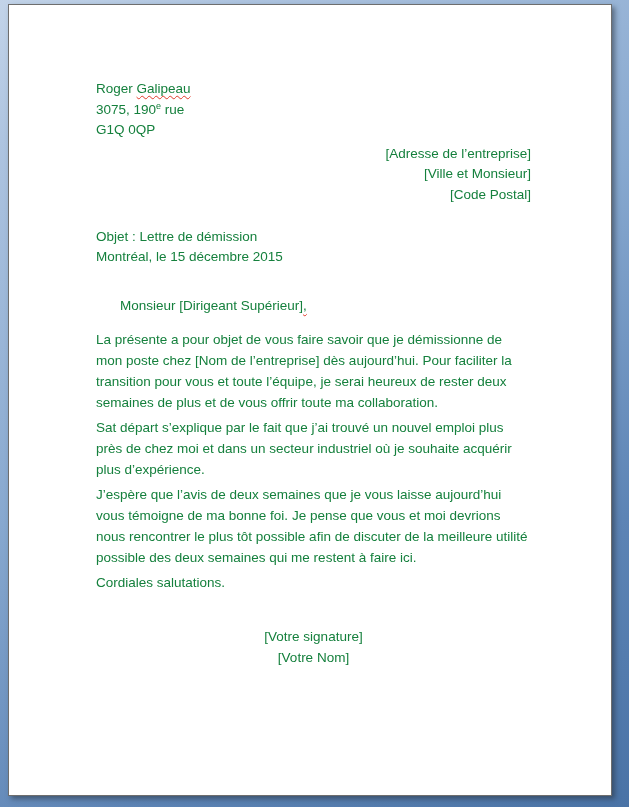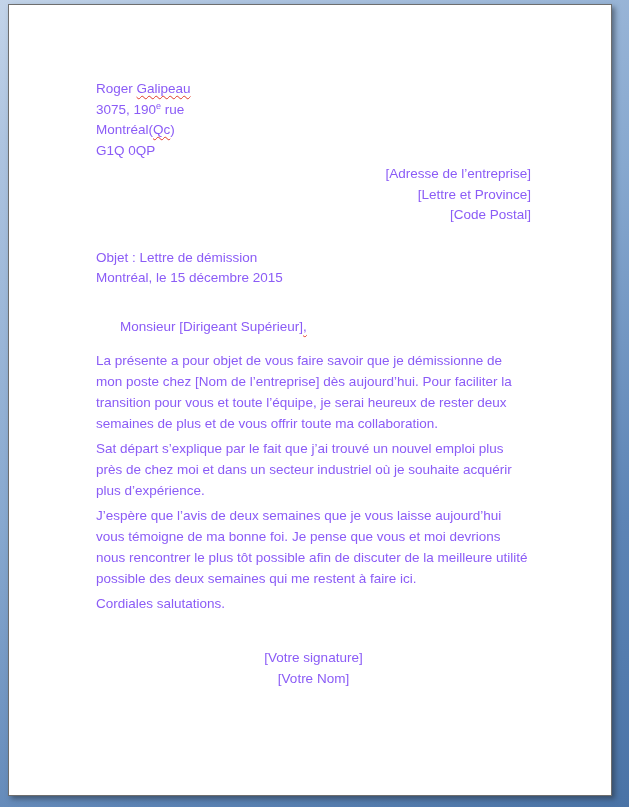--- a/index.html
+++ b/index.html
@@ -15,21 +15,21 @@
   .page {
     position: absolute;
     left: 8px; top: 4px;
     width: 604px; height: 792px;
     background: #ffffff;
     border: 1px solid #6e6e6e;
     box-shadow: 3px 3px 5px rgba(40, 50, 60, 0.55);
   }
   .content {
     padding: 74px 80px 0 87px;
-    color: #8b5cf6;
+    color: #15803d;
     font-size: 13.5px;
     line-height: 21px;
   }
   .sender { line-height: 20.5px; }
   .recipient { margin-top: 3px; text-align: right; line-height: 20.5px; }
   .subject-row { margin-top: 22px; line-height: 20px; }
   .date-row { text-align: left; line-height: 20px; }
   .salutation { margin-top: 28px; margin-bottom: 13px; margin-left: 24px; }
   .body-para { margin-bottom: 4px; }
   .closing { margin-top: 0; }
@@ -50,27 +50,26 @@
 </style>
 </head>
 <body>
 
 <div class="page">
   <div class="content">
 
     <div class="sender">
       <div><span>Roger </span><span class="squiggle">Galipeau</span></div>
       <div><span>3075, 190</span><span class="sup">e</span><span> rue</span></div>
-      <div><span>Montréal(</span><span class="squiggle">Qc</span><span>)</span></div>
       <div>G1Q 0QP</div>
     </div>
 
     <div class="recipient">
       <div>[Adresse de l’entreprise]</div>
-      <div>[Lettre et Province]</div>
+      <div>[Ville et Monsieur]</div>
       <div>[Code Postal]</div>
     </div>
 
     <div class="subject-row">Objet : Lettre de démission</div>
 
     <div class="date-row">Montréal, le 15 décembre 2015</div>
 
     <div class="salutation"><span>Monsieur [Dirigeant Supérieur]</span><span class="squiggle">,</span></div>
 
     <p class="body-para">La présente a pour objet de vous faire savoir que je démissionne de mon poste chez [Nom de l’entreprise] dès aujourd’hui.  Pour faciliter la transition pour vous et toute l’équipe, je serai heureux de rester deux semaines de plus et de vous offrir toute ma collaboration.</p>

